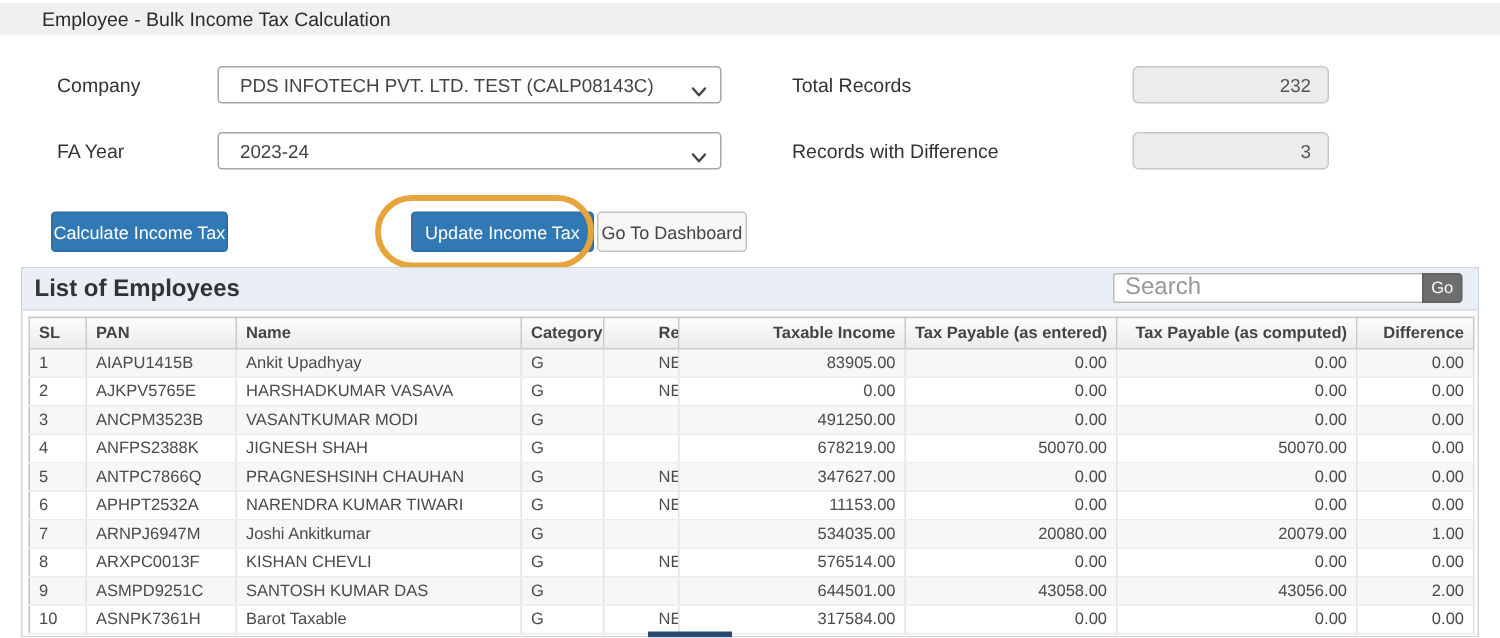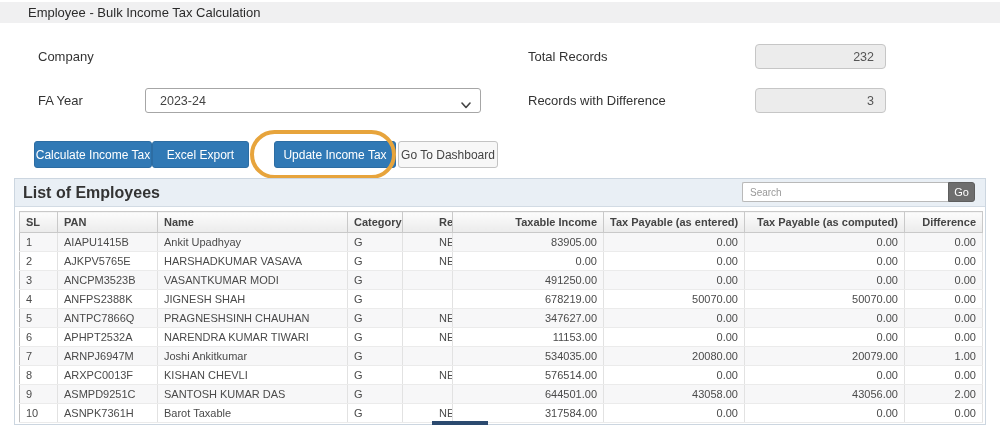--- a/index.html
+++ b/index.html
@@ -34,21 +34,21 @@
                     pointer-events:none; }
 
   .panel { position:absolute; left:14px; top:178px; width:972px; height:247px;
            background:#fff; border:1px solid #ccd6e0; box-sizing:border-box; }
   .panel-header { position:relative; height:28px; background:#e9eff5; border-bottom:1px solid #d2dbe4;
                   display:flex; align-items:center; padding:0 8px; box-sizing:border-box; }
   .panel-title { font-size:16px; font-weight:600; color:#333; }
   .search-wrap { position:absolute; right:10px; top:3px; display:flex; }
   .search-input { width:206px; height:20px; border:1px solid #b9b9b9; border-right:none;
                   border-radius:2px 0 0 2px; box-sizing:border-box; padding:0 7px;
-                  font-size:10px; color:#333; font-family:"Liberation Sans", sans-serif; outline:none; }
+                  font-size:16px; color:#333; font-family:"Liberation Sans", sans-serif; outline:none; }
   .search-input::placeholder { color:#999; }
   .go-btn { width:27px; height:20px; background:#6e6e6e; color:#fff; border:1px solid #5e5e5e;
             border-radius:0 3px 3px 0; box-sizing:border-box; font-size:11px;
             display:flex; align-items:center; justify-content:center; cursor:pointer; }
 
   .tbl-wrap { margin:4px; }
   table { border-collapse:collapse; table-layout:fixed; width:964px; font-size:11px;
           border:1px solid #bfbfbf; }
   th, td { box-sizing:border-box; overflow:hidden; white-space:nowrap; }
   thead th { background:linear-gradient(#fcfcfc,#ebebeb); border:1px solid #c9c9c9;
@@ -73,41 +73,48 @@
 </head>
 <body>
 
 <div class="canvas">
 
   <div class="topbar">
     <span>Employee - Bulk Income Tax Calculation</span>
   </div>
 
   <span class="field-label" style="left:38px; top:49px;">Company</span>
+  <div class="select-box" style="top:44px;">
+    <span>PDS INFOTECH PVT. LTD. TEST (CALP08143C)</span>
+    <span class="chev">
+      <svg width="10" height="7" viewBox="0 0 10 7">
+          <polyline points="1,1 5,5.5 9,1" fill="none" stroke="#444" stroke-width="1.6" stroke-linecap="round" stroke-linejoin="round"></polyline>
+        </svg>
+    </span>
+  </div>
   <span class="field-label" style="left:528px; top:49px;">Total Records</span>
   <div class="ro-input" style="top:44px;">
     <span>232</span>
   </div>
 
   <span class="field-label" style="left:38px; top:93px;">FA Year</span>
   <div class="select-box" style="top:88px;">
     <span>2023-24</span>
     <span class="chev">
       <svg width="10" height="7" viewBox="0 0 10 7">
           <polyline points="1,1 5,5.5 9,1" fill="none" stroke="#444" stroke-width="1.6" stroke-linecap="round" stroke-linejoin="round"></polyline>
         </svg>
     </span>
   </div>
   <span class="field-label" style="left:528px; top:93px;">Records with Difference</span>
   <div class="ro-input" style="top:88px;">
     <span>3</span>
   </div>
 
   <div class="btn btn-primary" style="left:22px;  width:118px;">Calculate Income Tax</div>
-  <div class="btn btn-primary" style="left:140px; width:97px;">Excel Export</div>
   <div class="btn btn-primary" style="left:262px; width:122px;text-align:right;">Update Income Tax</div>
   <div class="btn btn-light" style="left:386px; width:100px;">Go To Dashboard</div>
   <div class="highlight-ring"></div>
 
   <div class="panel">
     <div class="panel-header">
       <span class="panel-title">List of Employees</span>
       <div class="search-wrap">
         <input class="search-input" type="text" placeholder="Search" style="">
         <div class="go-btn">Go</div>

